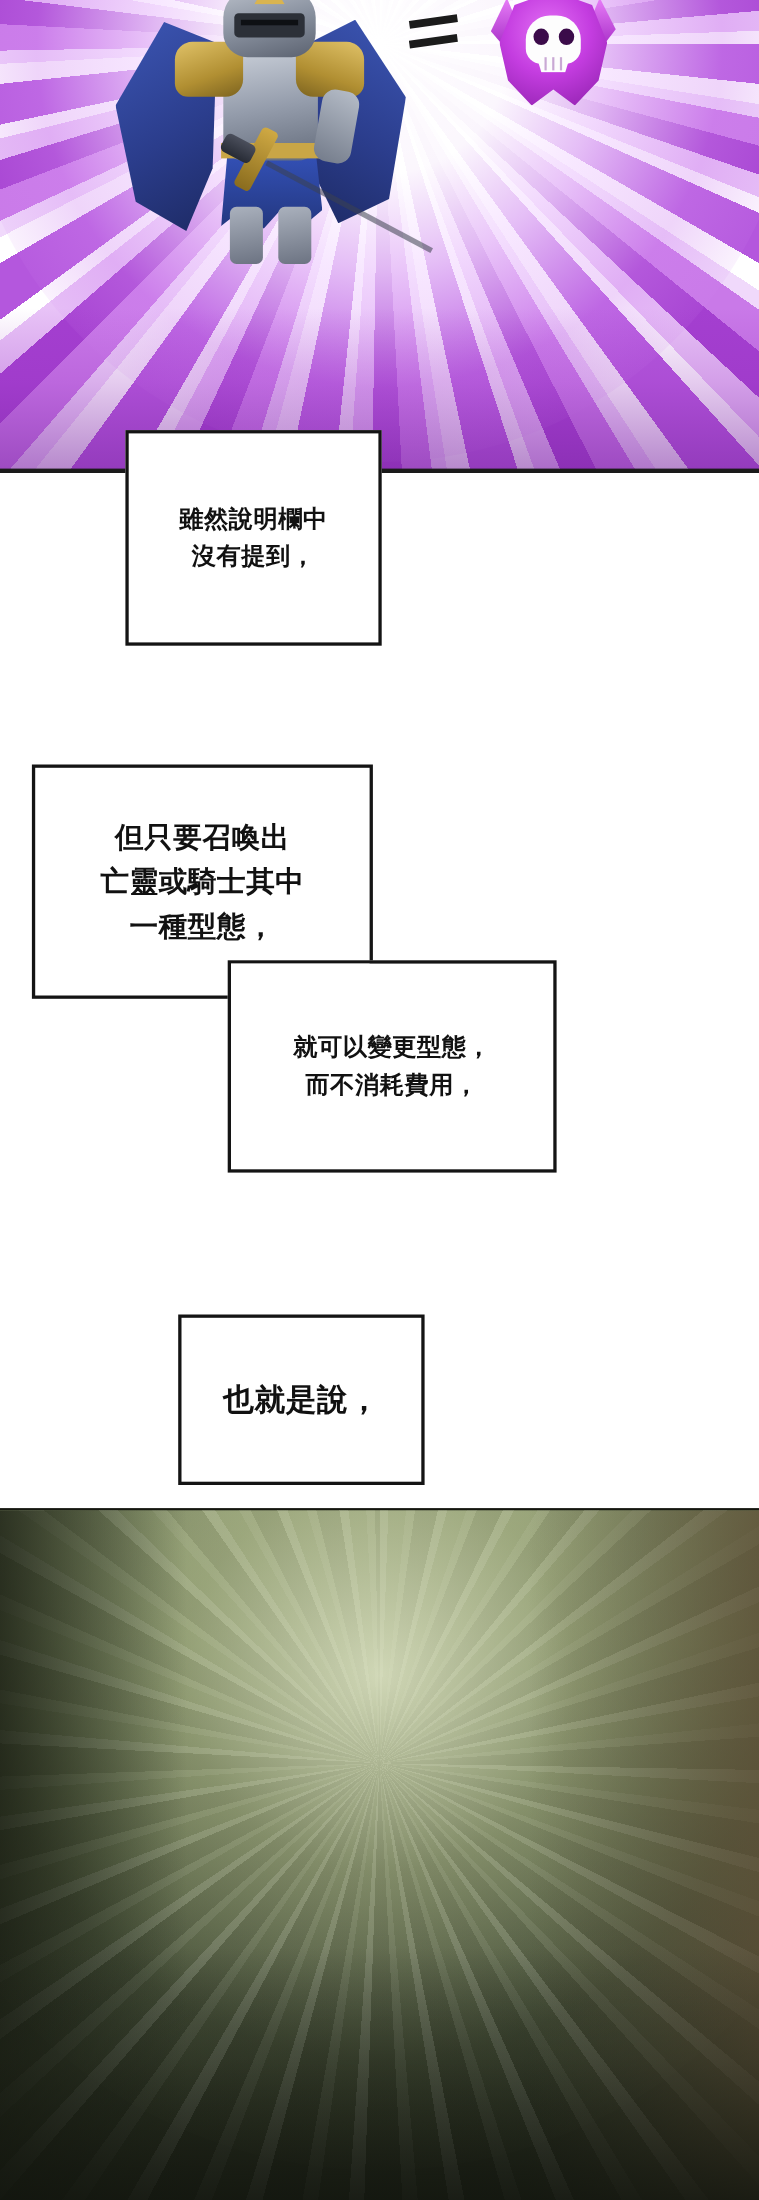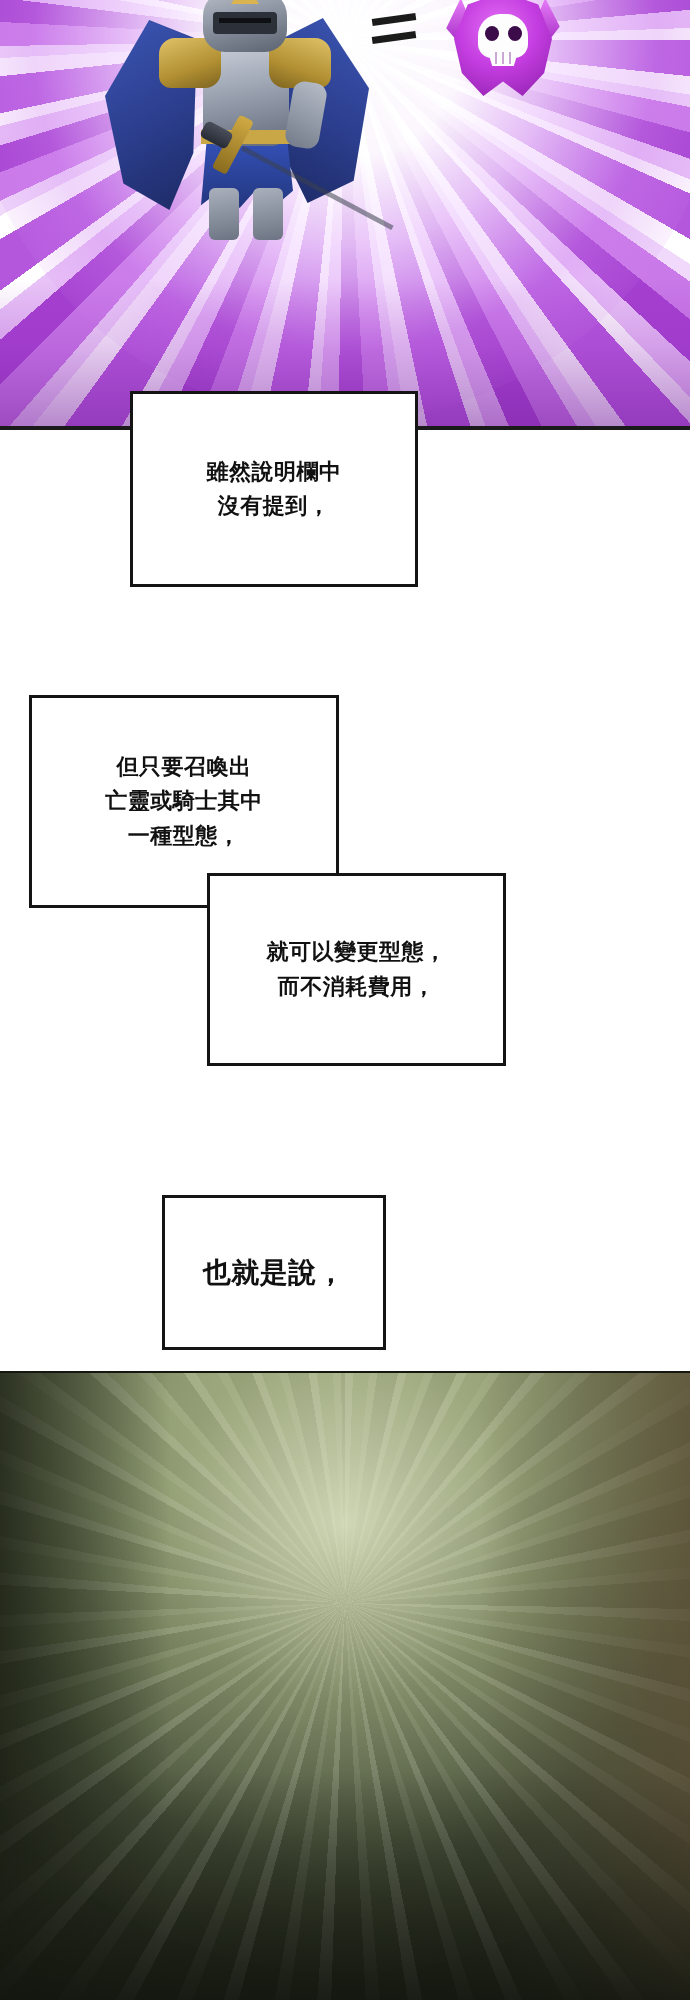--- a/index.html
+++ b/index.html
@@ -313,42 +313,42 @@
   .bubble-text {
     text-align: center;
     color: #111111;
     font-weight: 700;
     line-height: 1.55;
     letter-spacing: 0.5px;
     white-space: pre-line;
   }
 
   #bubble-1 {
-    left: 130px;
+    left: 114px;
     top: 391px;
-    width: 288px;
+    width: 233px;
     height: 196px;
   }
   #bubble-1 .bubble-text { font-size: 22px; }
 
   
   .bubble-group {
     position: absolute;
     left: 29px;
     top: 695px;
     width: 477px;
     height: 371px;
   }
   #bubble-2 {
     left: 0px;
     top: 0px;
     width: 310px;
     height: 213px;
   }
-  #bubble-2 .bubble-text { font-size: 22px; }
+  #bubble-2 .bubble-text { font-size: 26px; }
   #bubble-3 {
     left: 178px;
     top: 178px;
     width: 299px;
     height: 193px;
   }
   #bubble-3 .bubble-text { font-size: 22px; }
   
   .bubble-joint {
     position: absolute;

